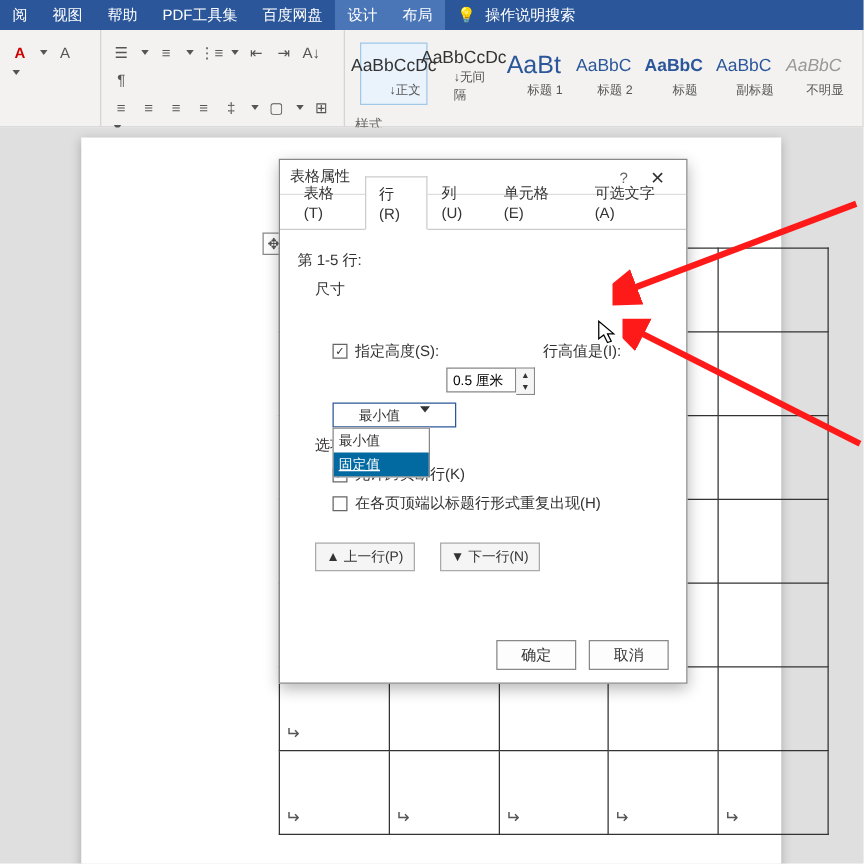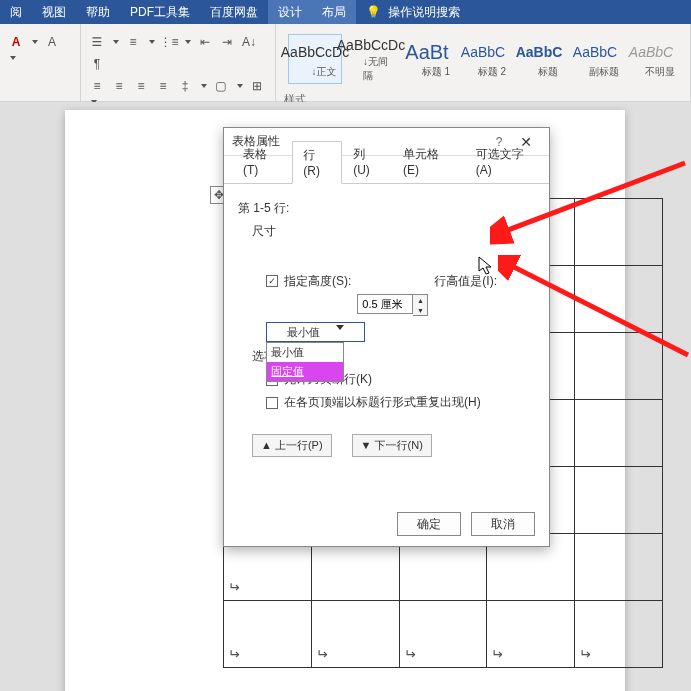--- a/index.html
+++ b/index.html
@@ -44,21 +44,21 @@
 .dlg-indent { padding-left: 14px; }
 .chk { width: 12px; height: 12px; border: 1px solid #666; display: inline-flex; align-items: center; justify-content: center; font-size: 9px; color: #333; }
 .spin { display: inline-flex; margin-top: 48px; }
 .spin-input { width: 56px; height: 20px; border: 1px solid #888; padding: 2px 4px; font-size: 11px; }
 .spin-btns { display: flex; flex-direction: column; border: 1px solid #888; border-left: none; }
 .spin-btn { width: 14px; height: 10px; display: flex; align-items: center; justify-content: center; font-size: 7px; background: #f5f5f5; }
 .combo { width: 99px; height: 20px; border: 1px solid #2b579a; padding: 2px 20px; font-size: 11px; background: #fff; display: flex; align-items: flex-start; justify-content: space-between; position: relative; }
 .combo-arrow { width: 0; height: 0; border-left: 4px solid transparent; border-right: 4px solid transparent; border-top: 5px solid #333; }
 .dropdown { position: absolute; top: 19px; left: -1px; width: 78px; border: 1px solid #888; background: #fff; z-index: 20; }
 .dd-item { padding: 2px 4px; font-size: 11px; }
-.dd-item.hl { background: #d946ef; color: #fff; text-decoration: underline; }
+.dd-item.hl { background: #0369a1; color: #fff; text-decoration: underline; }
 .btn-sm { border: 1px solid #aaa; background: #f5f5f5; padding: 3px 8px; font-size: 11px; }
 .dlg-footer { position: absolute; bottom: 10px; right: 14px; display: flex; gap: 10px; text-align: center; }
 .btn { width: 64px; height: 24px; border: 1px solid #888; background: #fdfdfd; font-size: 12px; display: flex; align-items: center; justify-content: center; }
 
 .arrow-red { position: absolute; z-index: 50; pointer-events: none; }
 .cursor1 { position: absolute; left: 478px; top: 256px; z-index: 60; }
 </style>
 </head>
 <body>
 

